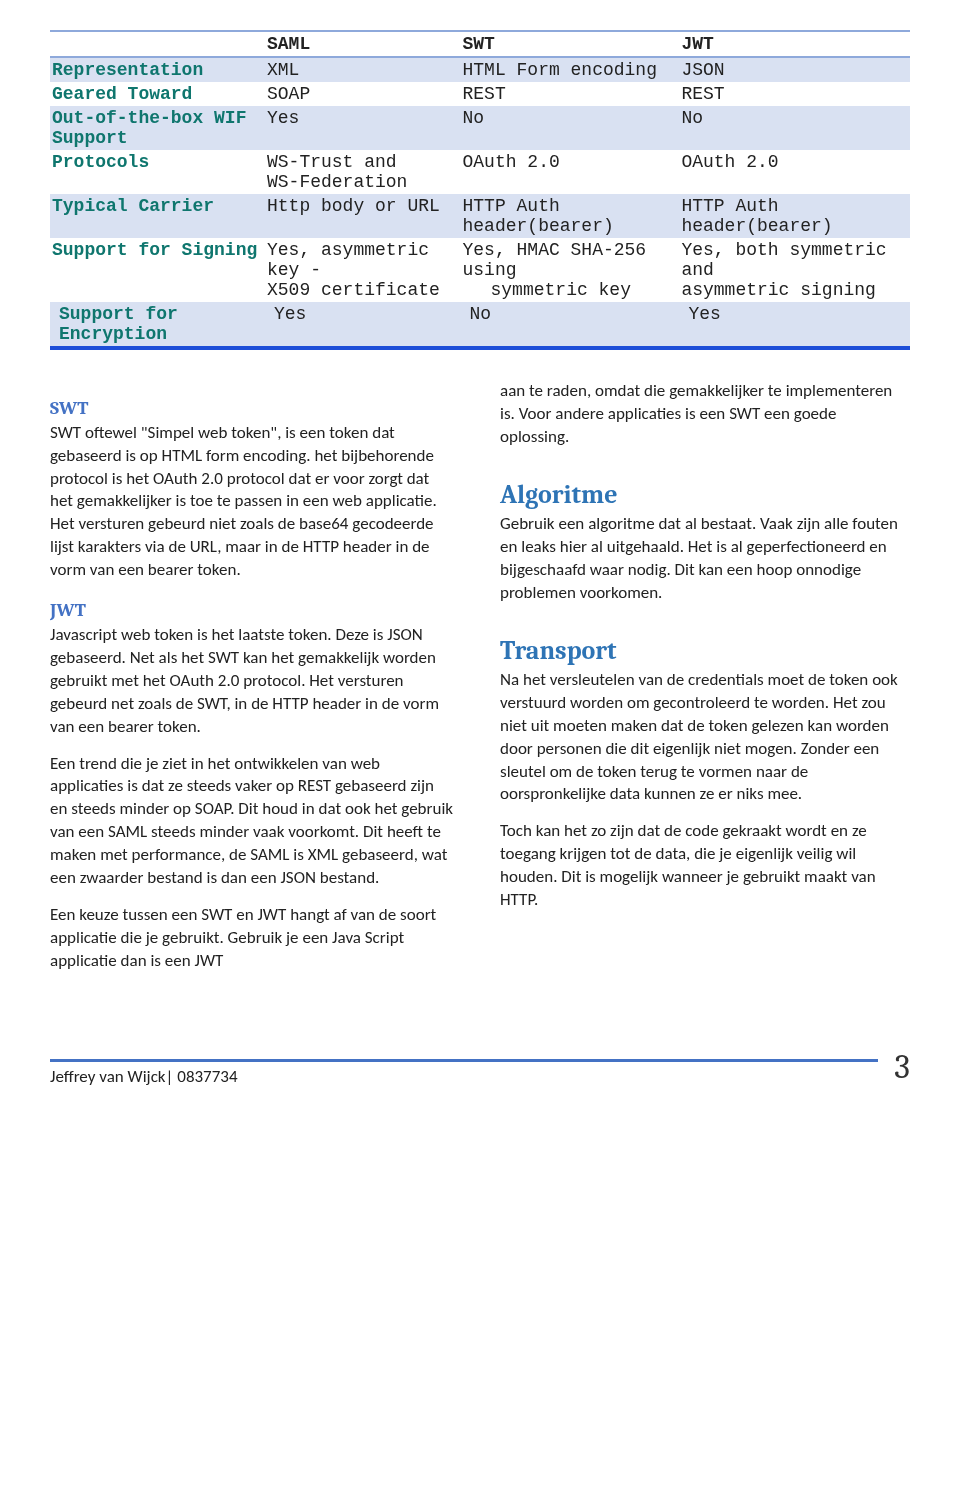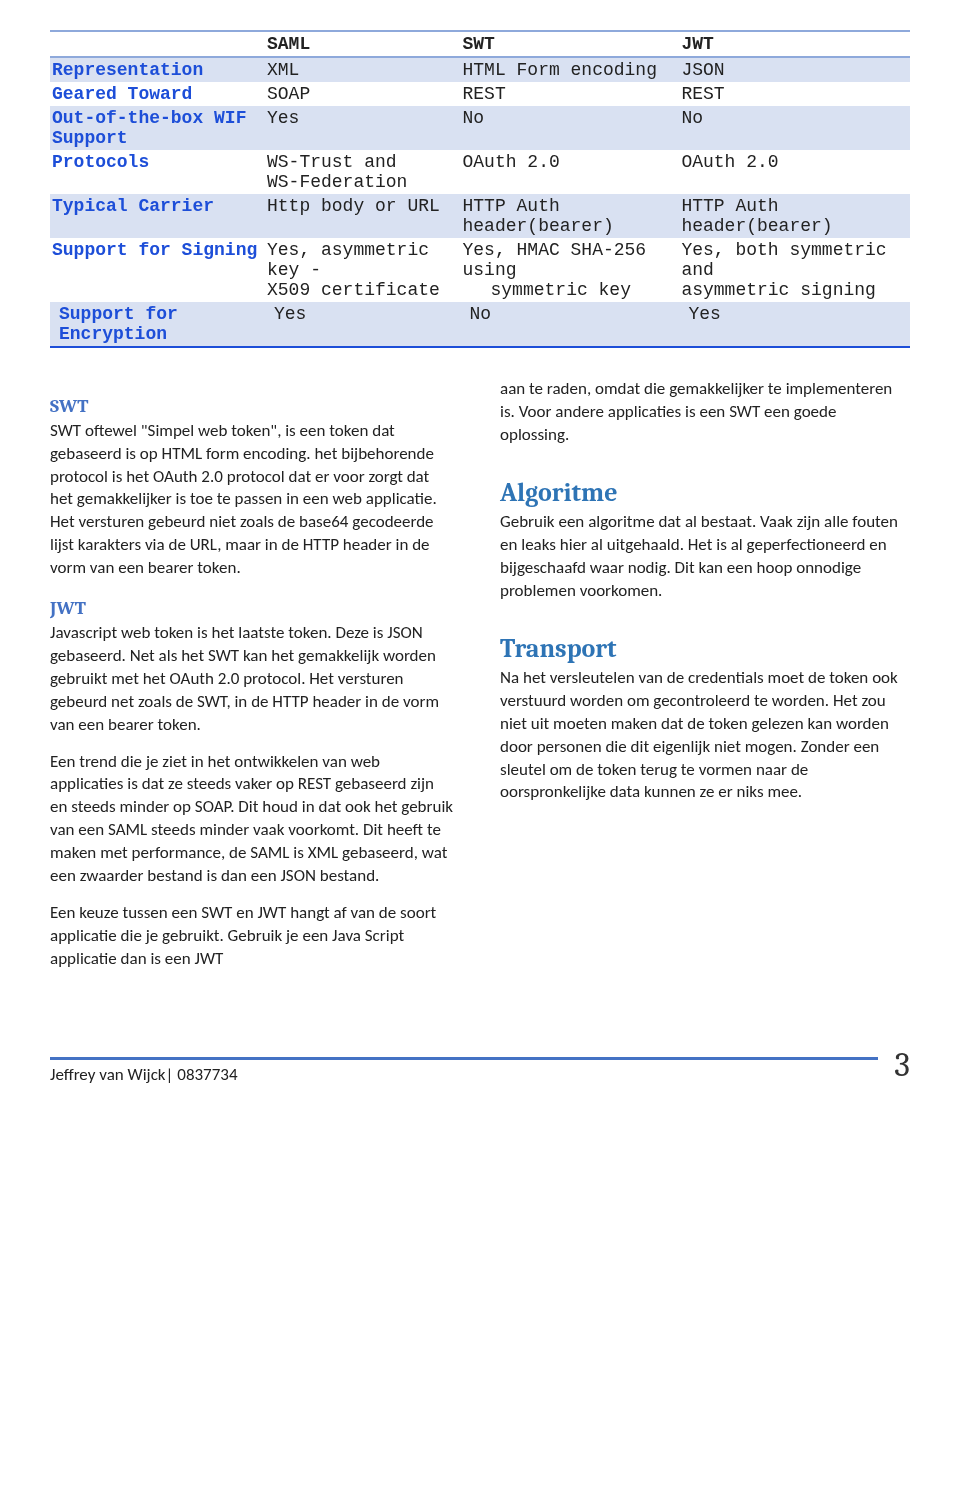--- a/index.html
+++ b/index.html
@@ -26,26 +26,26 @@
     font-weight: normal;
     font-family: Liberation Mono, monospace;
   }
   table.cmp thead th {
     font-weight: bold;
     border-top: 2px solid #8ea9db;
     border-bottom: 2px solid #8ea9db;
   }
   table.cmp td.rowlbl {
     font-weight: bold;
-    color: #1d4ed8;
+    color: #0f766e;
     width: 25%;
   }
   table.cmp thead th:first-child { width: 25%; }
   table.cmp tbody tr.band td { background: #d9e1f2; }
-  table.cmp tbody tr:last-child td { border-bottom: 2px solid #1d4ed8; padding-left: 9px; }
+  table.cmp tbody tr:last-child td { border-bottom: 4px solid #1d4ed8; padding-left: 9px; }
 
   .pre { white-space: pre-line; }
   .indent { padding-left: 28px; display:inline-block; }
 
   .cols {
     display: flex;
     gap: 40px;
     margin-top: 30px;
   }
   .col {
@@ -172,20 +172,21 @@
     </div>
 
     <div class="col">
       <p>aan te raden, omdat die gemakkelijker te implementeren is. Voor andere applicaties is een SWT een goede oplossing.</p>
 
       <h2>Algoritme</h2>
       <p>Gebruik een algoritme dat al bestaat. Vaak zijn alle fouten en leaks hier al uitgehaald. Het is al geperfectioneerd en bijgeschaafd waar nodig. Dit kan een hoop onnodige problemen voorkomen.</p>
 
       <h2>Transport</h2>
       <p>Na het versleutelen van de credentials moet de token ook verstuurd worden om gecontroleerd te worden. Het zou niet uit moeten maken dat de token gelezen kan worden door personen die dit eigenlijk niet mogen. Zonder een sleutel om de token terug te vormen naar de oorspronkelijke data kunnen ze er niks mee.</p>
+      <p>Toch kan het zo zijn dat de code gekraakt wordt en ze toegang krijgen tot de data, die je eigenlijk veilig wil houden. Dit is mogelijk wanneer je gebruikt maakt van HTTP.</p>
     </div>
   </div>
 
   <div class="footer">
     <div class="line">
       <span>Jeffrey van Wijck| 0837734</span>
     </div>
     <div class="pn">3</div>
   </div>
 

